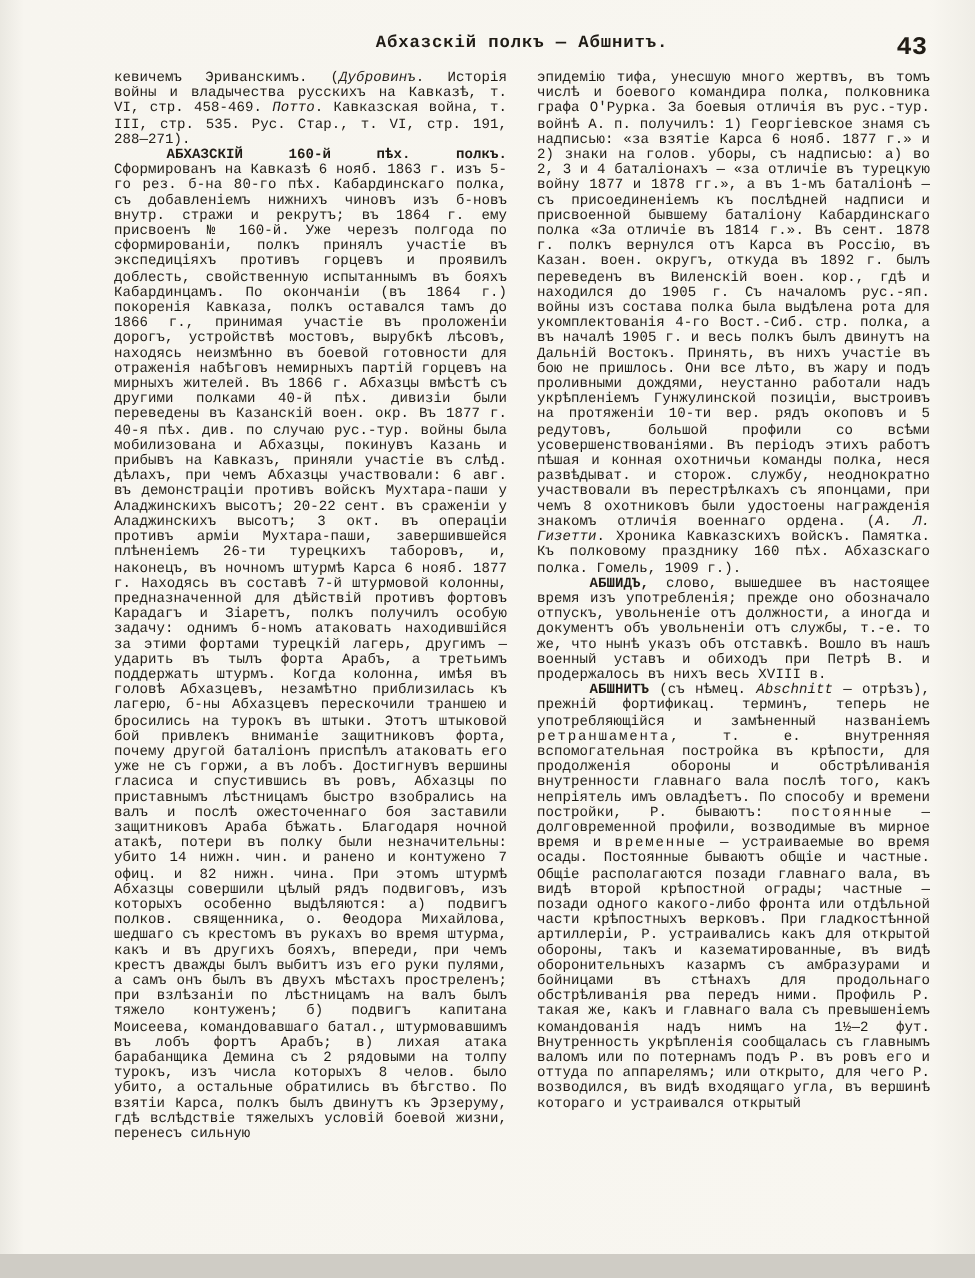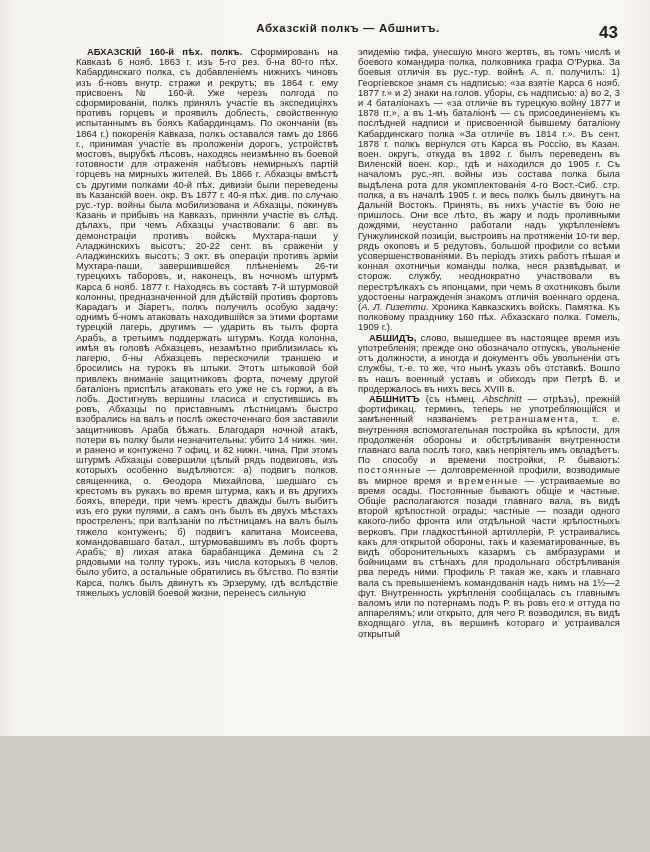--- a/index.html
+++ b/index.html
@@ -3,25 +3,25 @@
 <meta charset="utf-8">
 <style>
   html, body {
     margin: 0;
     padding: 0;
     background: #cfccc5;
   }
   .page {
     position: relative;
     width: 650px;
-    height: 736px;
+    height: 836px;
     margin: 0 auto;
     background: linear-gradient(90deg, #eae8e1 0px, #f7f5ef 16px, #f8f6f0 620px, #efede6 650px);
     color: #201c16;
-    font-family: Liberation Sans, sans-serif;
+    font-family: Liberation Mono, monospace;
     overflow: hidden;
   }
   .header {
     position: absolute;
     top: 22px;
     left: 76px;
     width: 544px;
     height: 16px;
   }
   .header-title {
@@ -60,34 +60,35 @@
     hyphens: auto;
     -webkit-hyphens: auto;
   }
   .para {
     margin: 0;
     text-indent: 0;
   }
   .para.indent {
     text-indent: 11px;
   }
-  .r-b { font-weight: bold; }
+  .r-b { font-weight: bold; margin-left: 24px; }
   .r-i { font-style: italic; }
   .r-sp { letter-spacing: 1.2px; }
 </style>
 </head>
 <body>
 
 <div class="page">
   <div class="header">
     <div class="header-title">Абхазскій полкъ — Абшнитъ.</div>
     <div class="page-num">43</div>
   </div>
   <div class="columns">
     <div class="col">
+        <p class="para"><span>кевичемъ Эриванскимъ. (</span><span class="r-i">Дубровинъ</span><span>. Исторія войны и владычества русскихъ на Кавказѣ, т. VI, стр. 458-469. </span><span class="r-i">Потто</span><span>. Кавказская война, т. III, стр. 535. Рус. Стар., т. VI, стр. 191, 288—271).</span></p>
         <p class="para indent"><span class="r-b">АБХАЗСКІЙ 160-й пѣх. полкъ.</span><span> Сформированъ на Кавказѣ 6 нояб. 1863 г. изъ 5-го рез. б-на 80-го пѣх. Кабардинскаго полка, съ добавленіемъ нижнихъ чиновъ изъ б-новъ внутр. стражи и рекрутъ; въ 1864 г. ему присвоенъ № 160-й. Уже черезъ полгода по сформированіи, полкъ принялъ участіе въ экспедиціяхъ противъ горцевъ и проявилъ доблесть, свойственную испытаннымъ въ бояхъ Кабардинцамъ. По окончаніи (въ 1864 г.) покоренія Кавказа, полкъ оставался тамъ до 1866 г., принимая участіе въ проложеніи дорогъ, устройствѣ мостовъ, вырубкѣ лѣсовъ, находясь неизмѣнно въ боевой готовности для отраженія набѣговъ немирныхъ партій горцевъ на мирныхъ жителей. Въ 1866 г. Абхазцы вмѣстѣ съ другими полками 40-й пѣх. дивизіи были переведены въ Казанскій воен. окр. Въ 1877 г. 40-я пѣх. див. по случаю рус.-тур. войны была мобилизована и Абхазцы, покинувъ Казань и прибывъ на Кавказъ, приняли участіе въ слѣд. дѣлахъ, при чемъ Абхазцы участвовали: 6 авг. въ демонстраціи противъ войскъ Мухтара-паши у Аладжинскихъ высотъ; 20-22 сент. въ сраженіи у Аладжинскихъ высотъ; 3 окт. въ операціи противъ арміи Мухтара-паши, завершившейся плѣненіемъ 26-ти турецкихъ таборовъ, и, наконецъ, въ ночномъ штурмѣ Карса 6 нояб. 1877 г. Находясь въ составѣ 7-й штурмовой колонны, предназначенной для дѣйствій противъ фортовъ Карадагъ и Зіаретъ, полкъ получилъ особую задачу: однимъ б-номъ атаковать находившійся за этими фортами турецкій лагерь, другимъ — ударить въ тылъ форта Арабъ, а третьимъ поддержать штурмъ. Когда колонна, имѣя въ головѣ Абхазцевъ, незамѣтно приблизилась къ лагерю, б-ны Абхазцевъ перескочили траншею и бросились на турокъ въ штыки. Этотъ штыковой бой привлекъ вниманіе защитниковъ форта, почему другой баталіонъ приспѣлъ атаковать его уже не съ горжи, а въ лобъ. Достигнувъ вершины гласиса и спустившись въ ровъ, Абхазцы по приставнымъ лѣстницамъ быстро взобрались на валъ и послѣ ожесточеннаго боя заставили защитниковъ Араба бѣжать. Благодаря ночной атакѣ, потери въ полку были незначительны: убито 14 нижн. чин. и ранено и контужено 7 офиц. и 82 нижн. чина. При этомъ штурмѣ Абхазцы совершили цѣлый рядъ подвиговъ, изъ которыхъ особенно выдѣляются: а) подвигъ полков. священника, о. Ѳеодора Михайлова, шедшаго съ крестомъ въ рукахъ во время штурма, какъ и въ другихъ бояхъ, впереди, при чемъ крестъ дважды былъ выбитъ изъ его руки пулями, а самъ онъ былъ въ двухъ мѣстахъ простреленъ; при взлѣзаніи по лѣстницамъ на валъ былъ тяжело контуженъ; б) подвигъ капитана Моисеева, командовавшаго батал., штурмовавшимъ въ лобъ фортъ Арабъ; в) лихая атака барабанщика Демина съ 2 рядовыми на толпу турокъ, изъ числа которыхъ 8 челов. было убито, а остальные обратились въ бѣгство. По взятіи Карса, полкъ былъ двинутъ къ Эрзеруму, гдѣ вслѣдствіе тяжелыхъ условій боевой жизни, перенесъ сильную</span></p>
       </div>
     <div class="col">
         <p class="para"><span>эпидемію тифа, унесшую много жертвъ, въ томъ числѣ и боевого командира полка, полковника графа О'Рурка. За боевыя отличія въ рус.-тур. войнѣ А. п. получилъ: 1) Георгіевское знамя съ надписью: «за взятіе Карса 6 нояб. 1877 г.» и 2) знаки на голов. уборы, съ надписью: а) во 2, 3 и 4 баталіонахъ — «за отличіе въ турецкую войну 1877 и 1878 гг.», а въ 1-мъ баталіонѣ — съ присоединеніемъ къ послѣдней надписи и присвоенной бывшему баталіону Кабардинскаго полка «За отличіе въ 1814 г.». Въ сент. 1878 г. полкъ вернулся отъ Карса въ Россію, въ Казан. воен. округъ, откуда въ 1892 г. былъ переведенъ въ Виленскій воен. кор., гдѣ и находился до 1905 г. Съ началомъ рус.-яп. войны изъ состава полка была выдѣлена рота для укомплектованія 4-го Вост.-Сиб. стр. полка, а въ началѣ 1905 г. и весь полкъ былъ двинутъ на Дальній Востокъ. Принять, въ нихъ участіе въ бою не пришлось. Они все лѣто, въ жару и подъ проливными дождями, неустанно работали надъ укрѣпленіемъ Гунжулинской позиціи, выстроивъ на протяженіи 10-ти вер. рядъ окоповъ и 5 редутовъ, большой профили со всѣми усовершенствованіями. Въ періодъ этихъ работъ пѣшая и конная охотничьи команды полка, неся развѣдыват. и сторож. службу, неоднократно участвовали въ перестрѣлкахъ съ японцами, при чемъ 8 охотниковъ были удостоены награжденія знакомъ отличія военнаго ордена. (</span><span class="r-i">А. Л. Гизетти</span><span>. Хроника Кавказскихъ войскъ. Памятка. Къ полковому празднику 160 пѣх. Абхазскаго полка. Гомель, 1909 г.).</span></p>
         <p class="para indent"><span class="r-b">АБШИДЪ,</span><span> слово, вышедшее въ настоящее время изъ употребленія; прежде оно обозначало отпускъ, увольненіе отъ должности, а иногда и документъ объ увольненіи отъ службы, т.-е. то же, что нынѣ указъ объ отставкѣ. Вошло въ нашъ военный уставъ и обиходъ при Петрѣ В. и продержалось въ нихъ весь XVIII в.</span></p>
         <p class="para indent"><span class="r-b">АБШНИТЪ</span><span> (съ нѣмец. </span><span class="r-i">Abschnitt</span><span> — отрѣзъ), прежній фортификац. терминъ, теперь не употребляющійся и замѣненный названіемъ </span><span class="r-sp">ретраншамента</span><span>, т. е. внутренняя вспомогательная постройка въ крѣпости, для продолженія обороны и обстрѣливанія внутренности главнаго вала послѣ того, какъ непріятель имъ овладѣетъ. По способу и времени постройки, Р. бываютъ: </span><span class="r-sp">постоянные</span><span> — долговременной профили, возводимые въ мирное время и </span><span class="r-sp">временные</span><span> — устраиваемые во время осады. Постоянные бываютъ общіе и частные. Общіе располагаются позади главнаго вала, въ видѣ второй крѣпостной ограды; частные — позади одного какого-либо фронта или отдѣльной части крѣпостныхъ верковъ. При гладкостѣнной артиллеріи, Р. устраивались какъ для открытой обороны, такъ и казематированные, въ видѣ оборонительныхъ казармъ съ амбразурами и бойницами въ стѣнахъ для продольнаго обстрѣливанія рва передъ ними. Профиль Р. такая же, какъ и главнаго вала съ превышеніемъ командованія надъ нимъ на 1½—2 фут. Внутренность укрѣпленія сообщалась съ главнымъ валомъ или по потернамъ подъ Р. въ ровъ его и оттуда по аппарелямъ; или открыто, для чего Р. возводился, въ видѣ входящаго угла, въ вершинѣ котораго и устраивался открытый</span></p>
       </div>
   </div>
 </div>
 

